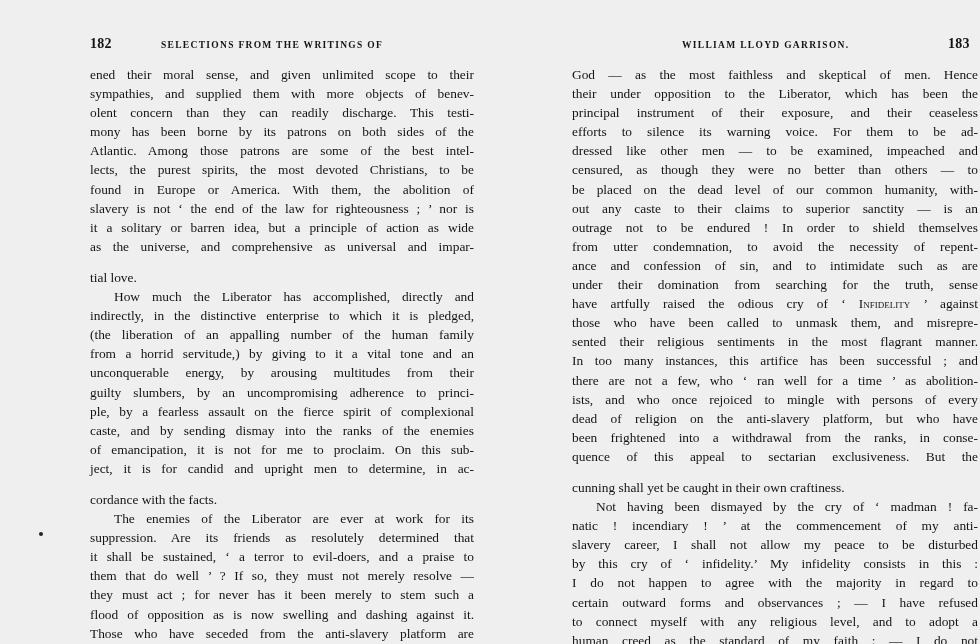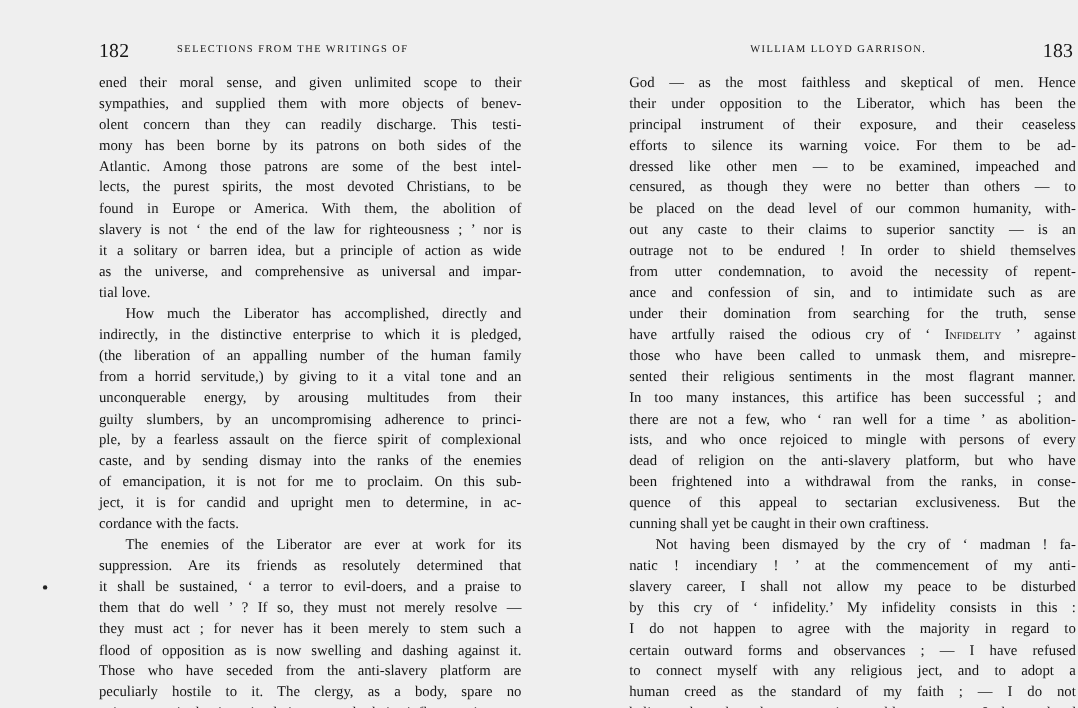--- a/index.html
+++ b/index.html
@@ -9,45 +9,45 @@
       position: relative;
       font-family: "Liberation Serif", "DejaVu Serif", serif;
       color: #141414;
     }
     .spread { position: absolute; inset: 0; background: #efefef; }
     .page { position: absolute; top: 0; height: 644px; }
     .page-left { left: 0; width: 530px; }
     .page-right { left: 530px; width: 450px; }
     .folio {
       position: absolute; top: 36px;
-      font-size: 18px; font-weight: normal; letter-spacing: 0.2px;
+      font-size: 14px; font-weight: bold; letter-spacing: 0.2px;
     }
     .running-head {
       position: absolute; top: 40px;
-      font-size: 9.5px; letter-spacing: 1.3px; font-weight: normal;
+      font-size: 9.5px; letter-spacing: 1.3px; font-weight: bold;
       text-transform: uppercase;
       text-align: right;
     }
     .page-left .folio { left: 90px; }
     .page-left .running-head { left: 161px; }
     .page-right .running-head { left: 152px; }
     .page-right .folio { left: 418px; }
     .body-text {
       position: absolute; top: 65px;
       font-size: 13.4px; line-height: 19.1px;
     }
     .page-left .body-text { left: 90px; width: 384px; }
     .page-right .body-text { left: 42px; width: 406px; }
     .line {
       display: block; white-space: nowrap;
       text-align: justify; text-align-last: justify;
       height: 19.1px; overflow: visible;
     }
     .line.indent { padding-left: 24px; }
-    .line.last { text-align-last: left; }
+    .line.last { text-align-last: left; margin-top: 12px; }
     .smallcaps { font-variant: small-caps; margin-top: 24px; }
     .speck {
       position: absolute; left: 39px; top: 532px;
       width: 4px; height: 4px; background: #222; border-radius: 50%;
     }
   </style>
 </head>
 <body>
 
 <div class="spread">
@@ -114,18 +114,18 @@
         <span class="line">dead of religion on the anti-slavery platform, but who have</span>
         <span class="line">been frightened into a withdrawal from the ranks, in conse-</span>
         <span class="line">quence of this appeal to sectarian exclusiveness.  But the</span>
         <span class="line last">cunning shall yet be caught in their own craftiness.</span>
         <span class="line indent">Not having been dismayed by the cry of ‘ madman ! fa-</span>
         <span class="line">natic !  incendiary ! ’ at the commencement of my anti-</span>
         <span class="line">slavery career, I shall not allow my peace to be disturbed</span>
         <span class="line">by this cry of ‘ infidelity.’  My infidelity consists in this :</span>
         <span class="line">I do not happen to agree with the majority in regard to</span>
         <span class="line">certain outward forms and observances ; — I have refused</span>
-        <span class="line">to connect myself with any religious ject, and to adopt a</span>
+        <span class="line">to connect myself with any religious level, and to adopt a</span>
         <span class="line">human creed as the standard of my faith ; — I do not</span>
         <span class="line">believe that the clergy are impeccable — nay, I have dared</span>
       </div>
   </div>
 </div>
 
 </body></html>

